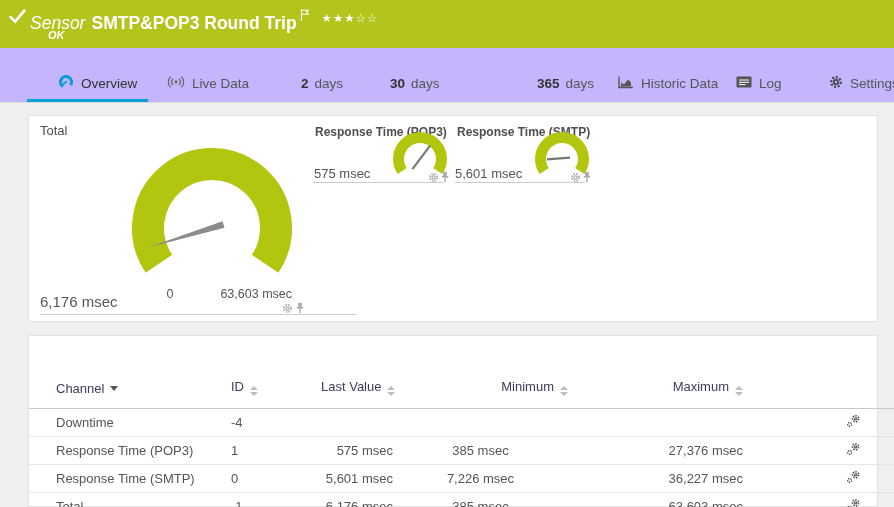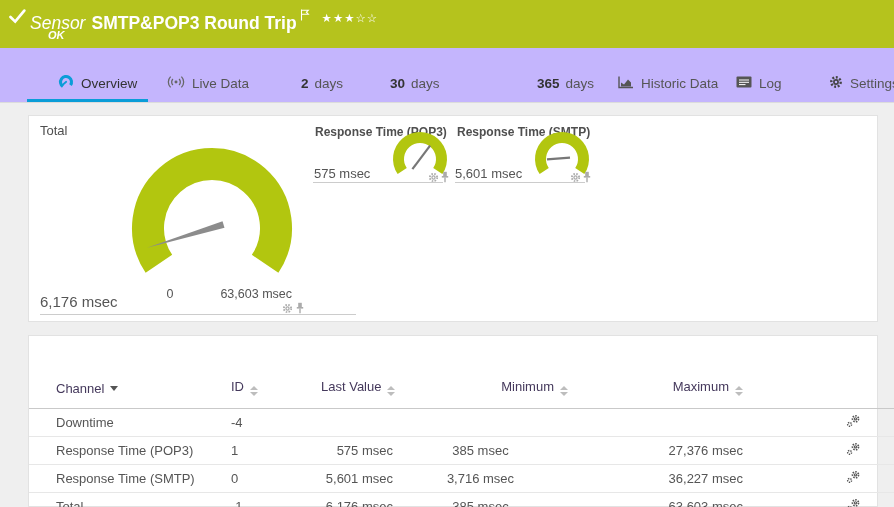--- a/index.html
+++ b/index.html
@@ -260,21 +260,21 @@
           <td class="c6"><span class="rowgear"><svg width="15" height="14" viewBox="0 0 15 14">
                   <circle cx="9.5" cy="4.8" r="3" fill="none" stroke="#555" stroke-width="1.7" stroke-dasharray="1.5 1.2"></circle>
                   <circle cx="9.5" cy="4.8" r="1.1" fill="none" stroke="#555" stroke-width="1.1"></circle>
                   <circle cx="3.6" cy="10.4" r="1.9" fill="none" stroke="#555" stroke-width="1.5" stroke-dasharray="1.2 1"></circle>
                 </svg></span></td>
         </tr>
         <tr>
           <td class="c1">Response Time (SMTP)</td>
           <td class="c2">0</td>
           <td class="c3">5,601 msec</td>
-          <td class="c4">3,716 msec</td>
+          <td class="c4">7,226 msec</td>
           <td class="c5">36,227 msec</td>
           <td class="c6"><span class="rowgear"><svg width="15" height="14" viewBox="0 0 15 14">
                   <circle cx="9.5" cy="4.8" r="3" fill="none" stroke="#555" stroke-width="1.7" stroke-dasharray="1.5 1.2"></circle>
                   <circle cx="9.5" cy="4.8" r="1.1" fill="none" stroke="#555" stroke-width="1.1"></circle>
                   <circle cx="3.6" cy="10.4" r="1.9" fill="none" stroke="#555" stroke-width="1.5" stroke-dasharray="1.2 1"></circle>
                 </svg></span></td>
         </tr>
         <tr>
           <td class="c1">Total</td>
           <td class="c2">-1</td>

